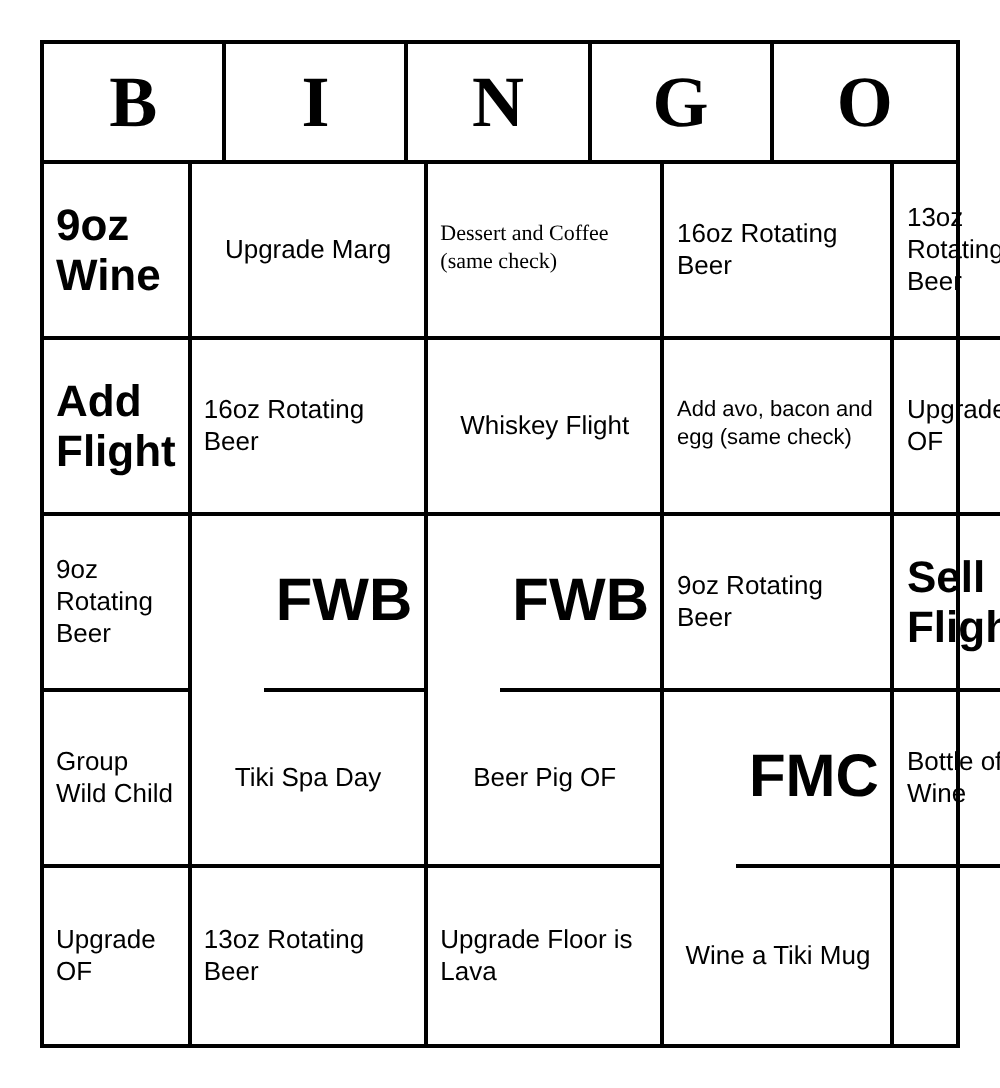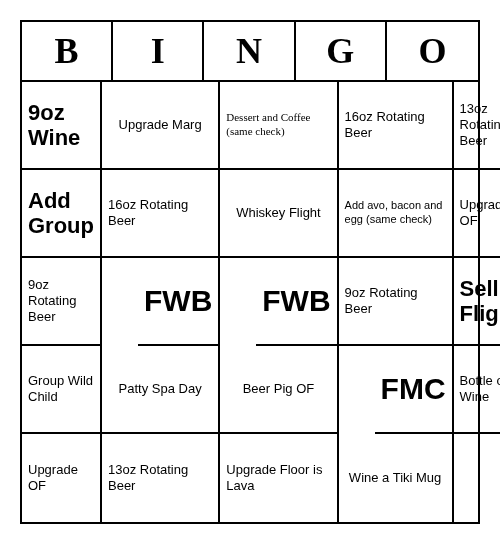--- a/index.html
+++ b/index.html
@@ -87,21 +87,21 @@
       <div class="bingo-cell" style="font-size: 11px; font-family: Liberation Serif, serif;">
         <span>Dessert and Coffee (same check)</span>
       </div>
       <div class="bingo-cell">
         <span>16oz Rotating Beer</span>
       </div>
       <div class="bingo-cell">
         <span>13oz Rotating Beer</span>
       </div>
       <div class="bingo-cell large-text">
-        <span>Add Group</span>
+        <span>Add Flight</span>
       </div>
       <div class="bingo-cell">
         <span>16oz Rotating Beer</span>
       </div>
       <div class="bingo-cell">
         <span>Whiskey Flight</span>
       </div>
       <div class="bingo-cell" style="font-size: 11px;">
         <span>Add avo, bacon and egg (same check)</span>
       </div>
@@ -120,21 +120,21 @@
       <div class="bingo-cell">
         <span>9oz Rotating Beer</span>
       </div>
       <div class="bingo-cell large-text">
         <span>Sell Flight</span>
       </div>
       <div class="bingo-cell">
         <span>Group Wild Child</span>
       </div>
       <div class="bingo-cell">
-        <span>Patty Spa Day</span>
+        <span>Tiki Spa Day</span>
       </div>
       <div class="bingo-cell">
         <span>Beer Pig OF</span>
       </div>
       <div class="bingo-cell xl-text">
         <span>FMC</span>
       </div>
       <div class="bingo-cell">
         <span>Bottle of Wine</span>
       </div>

